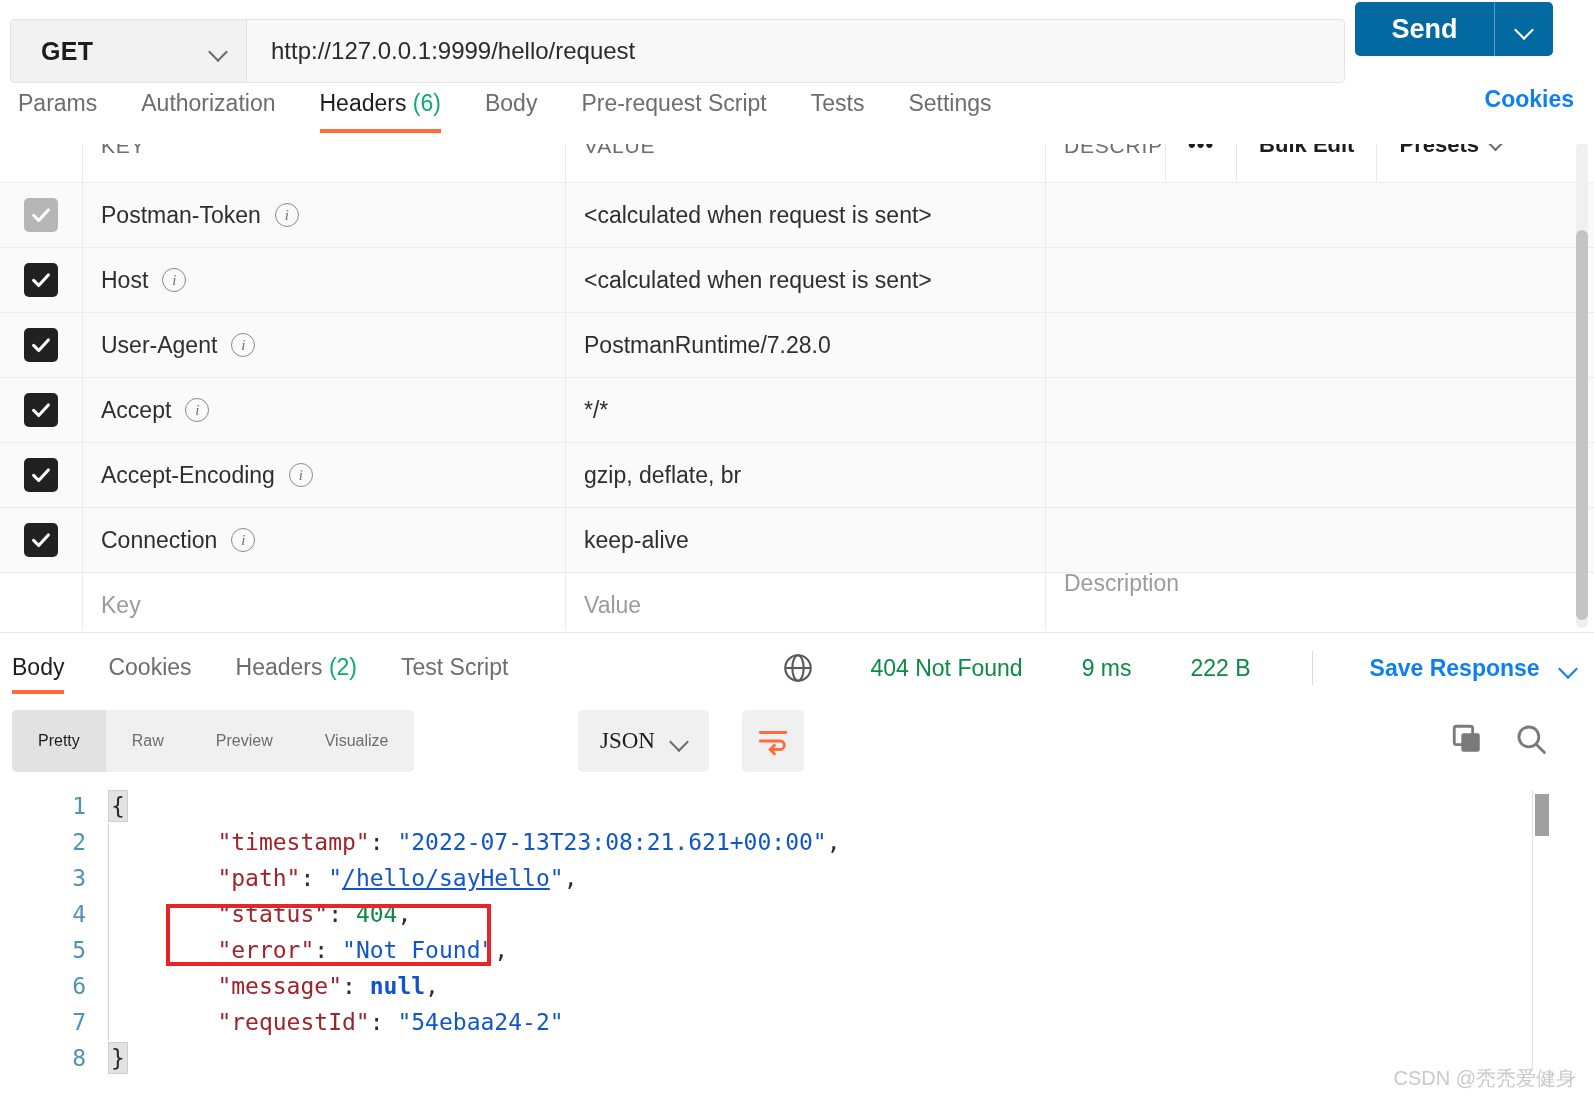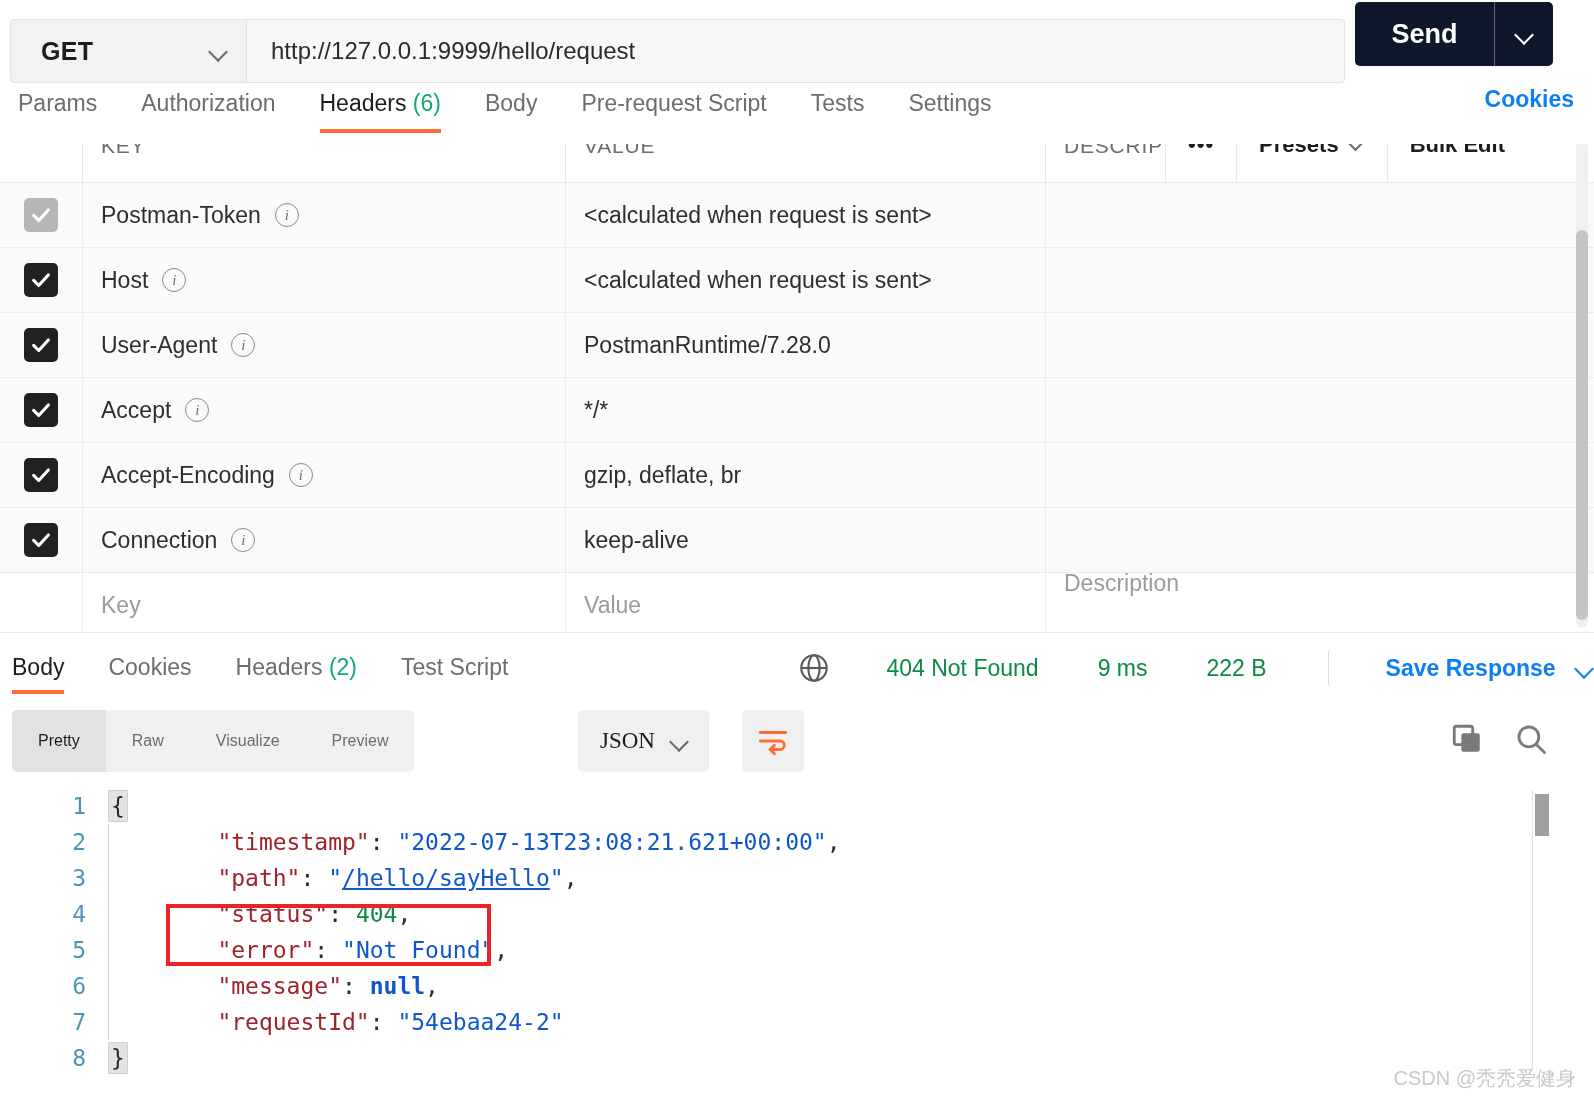--- a/index.html
+++ b/index.html
@@ -29,22 +29,22 @@
     content: ""; position: absolute; left: 1px; top: 2px;
     width: 12px; height: 12px; border-right: 2px solid #6b6b6b; border-bottom: 2px solid #6b6b6b;
     transform: rotate(45deg);
   }
   .url-input {
     flex: 1; display: flex; align-items: center; padding-left: 24px;
     background: #f8f8f8; font-size: 24px; color: #2b2b2b; cursor: text;
     border-radius: 0 4px 4px 0;
   }
   .send-wrap {
-    position: absolute; left: 1355px; top: 2px; width: 198px; height: 64px;
-    background: #0f172a; border-radius: 5px; display: flex; align-items: stretch; overflow: hidden;
+    position: absolute; left: 1355px; top: 2px; width: 198px; height: 54px;
+    background: #0369a1; border-radius: 5px; display: flex; align-items: stretch; overflow: hidden;
   }
   .send-btn {
     flex: 1; display: flex; align-items: center; justify-content: center;
     color: #fff; font-size: 27px; font-weight: bold; cursor: pointer;
   }
   .send-split { width: 1px; background: rgba(255,255,255,.35); }
   .send-caret { width: 58px; display: flex; align-items: center; justify-content: center; cursor: pointer; }
   .send-caret .chev::before { border-color: #ffffff; }
 
   
@@ -139,21 +139,21 @@
   }
   .rsp-tab {
     font-size: 23px; color: #6d6d6d; margin-right: 44px; cursor: pointer;
     position: relative; padding-bottom: 13px; padding-top: 12px; white-space: nowrap;
   }
   .rsp-tab:first-child { margin-left: 12px; }
   .rsp-tab.active { color: #1d1d1d; }
   .rsp-tab.active::after {
     content: ""; position: absolute; left: 0; right: 0; bottom: 0; height: 4px; background: #ff6c37;
   }
-  .resp-meta { position: absolute; right: 2px; top: 0; height: 70px; display: flex; align-items: center; gap: 33px; }
+  .resp-meta { position: absolute; right: 18px; top: 0; height: 70px; display: flex; align-items: center; gap: 33px; }
   .globe { width: 34px; height: 34px; margin-right: 22px; }
   .meta-txt { font-size: 23px; color: #0d8a43; margin-right: 26px; white-space: nowrap; }
   .meta-sep { width: 1px; height: 34px; background: #dcdcdc; margin: 0 24px 0 2px; }
   .save-resp { font-size: 23px; font-weight: bold; color: #0d7ff2; cursor: pointer; white-space: nowrap; }
   .save-resp .chev { margin-left: 14px; }
   .save-resp .chev::before { border-color: #0d7ff2; }
 
   .view-bar { position: absolute; left: 0; top: 710px; width: 1594px; height: 70px; }
   .seg {
     position: absolute; left: 12px; top: 0; height: 62px; background: #f0f0f0;
@@ -243,25 +243,25 @@
   <div class="tbl-wrap">
     <div class="tbl-header">
       <div class="th k">KEY</div>
       <div class="th v">VALUE</div>
       <div class="th d">DESCRIP</div>
       <div class="th-actions">
         <div class="th-btn">
           <span class="dots">•••</span>
         </div>
         <div class="th-btn">
+          <span>Bulk Edit</span>
+        </div>
+        <div class="th-btn">
           <span>Presets</span>
           <span class="chev"></span>
-        </div>
-        <div class="th-btn">
-          <span>Bulk Edit</span>
         </div>
       </div>
     </div>
     <div id="rows-host">
         <div class="hrow">
           <div class="cb-cell">
             <div class="cb disabled">
               <svg viewBox="0 0 24 24" fill="none" stroke="#ffffff" stroke-width="3.4" stroke-linecap="round" stroke-linejoin="round">
                 <polyline points="4 12.5 9.5 18 20 6.5"></polyline>
               </svg>
@@ -412,22 +412,22 @@
         <span>Save Response</span>
         <span class="chev"></span>
       </span>
     </div>
   </div>
 
   <div class="view-bar">
     <div class="seg" id="seg-host">
         <div class="seg-item active">Pretty</div>
         <div class="seg-item">Raw</div>
+        <div class="seg-item">Preview</div>
         <div class="seg-item">Visualize</div>
-        <div class="seg-item">Preview</div>
       </div>
     <div class="fmt">
       <span class="fmt-label">JSON</span>
       <span class="chev"></span>
     </div>
     <div class="wrapbtn">
       <svg width="34" height="34" viewBox="0 0 24 24" fill="none" stroke="#ff6c37" stroke-width="2" stroke-linecap="round">
         <line x1="3" y1="6" x2="21" y2="6"></line>
         <path d="M3 12h14a3 3 0 0 1 0 6h-6"></path>
         <polyline points="13 15 10 18 13 21"></polyline>

